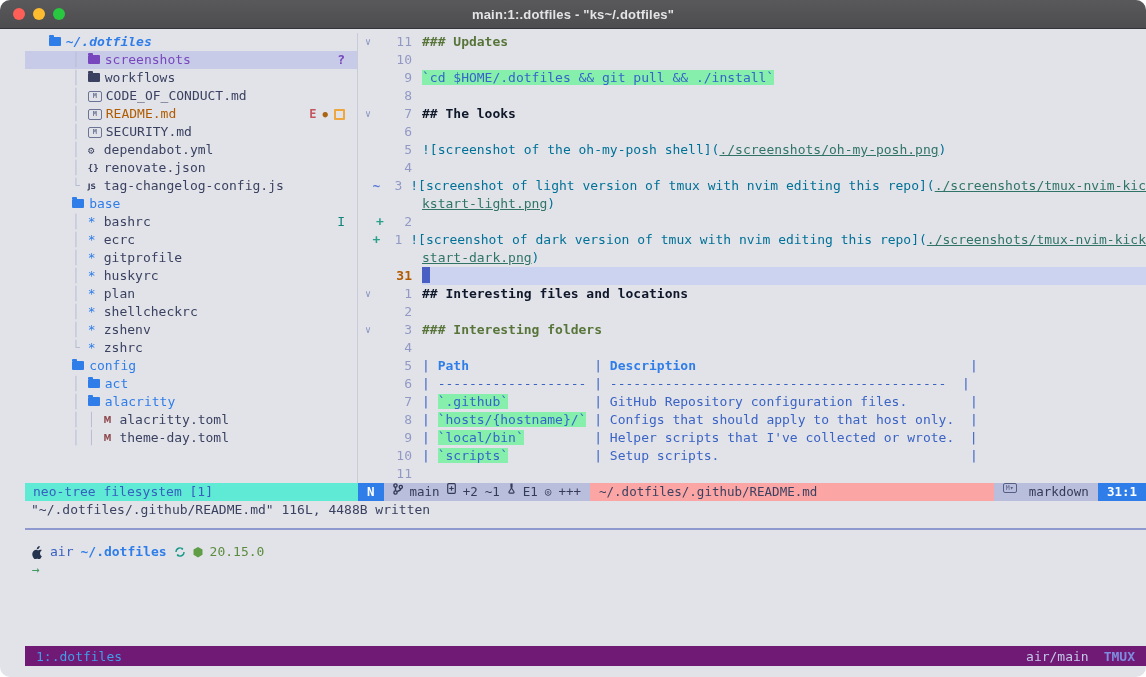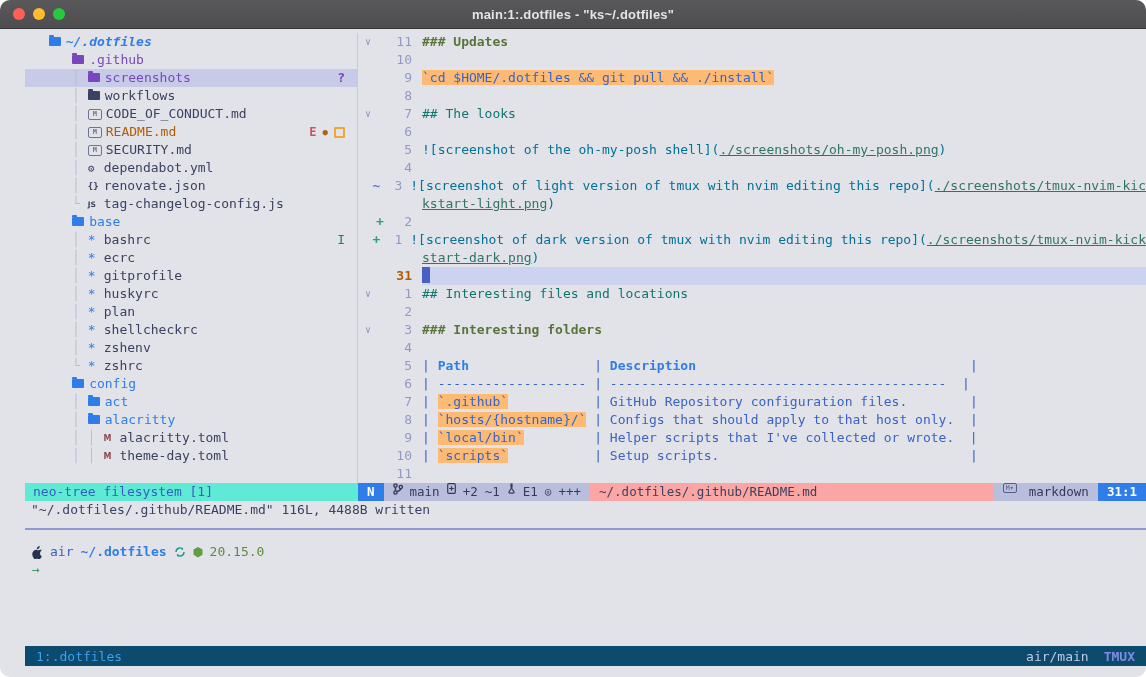--- a/index.html
+++ b/index.html
@@ -55,22 +55,22 @@
   .ed-sign{width:12px;font-weight:bold;text-align:center;}
   .s-add{color:#2aa08a;}.s-change{color:#5a79d6;}
   .ed-num{width:26px;text-align:right;color:#9299c5;}
   .ed-num.current{color:#b15c00;font-weight:bold;}
   .ed-gap{width:10px;}
   .ed-text{flex:1;white-space:pre;}
   .cursorline .ed-text{background:#ccd3f0;}
   .cursor{display:inline-block;width:8px;height:16px;background:#4a5fc4;vertical-align:-3px;}
   .seg-text{color:#007197;}
   .seg-link{color:#2f7467;text-decoration:underline;}
-  .seg-code{color:#3565c9;background:#fdba74;}
-  .seg-h2{color:#0f766e;font-weight:normal;}
+  .seg-code{color:#3565c9;background:#86efac;}
+  .seg-h2{color:#0f172a;font-weight:bold;}
   .seg-h3{color:#587539;font-weight:bold;}
   .seg-tbl{color:#3a63c4;}
   .seg-hdr{color:#2e7de9;font-weight:bold;}
   
   .statusline{position:absolute;left:333px;top:455px;right:0;height:18px;display:flex;
               align-items:stretch;font-size:12.5px;line-height:18px;}
   .sl-mode{background:#2e7de9;color:#fff;font-weight:bold;padding:0 9px;}
   .sl-b{background:#b9bedd;color:#343b58;display:flex;align-items:flex-start;gap:7px;padding:0 9px;}
   .sl-c{background:#fca5a5;color:#3b4261;flex:1;padding:0 9px;}
   .sl-pos{background:#2e7de9;color:#fff;font-weight:bold;padding:0 9px;}
@@ -82,21 +82,21 @@
   .msgline{position:absolute;left:0;top:473px;right:0;height:18px;color:#3b4261;
            font-size:13px;line-height:18px;padding-left:6px;white-space:pre;}
   .pane-sep{position:absolute;left:0;top:500px;right:0;height:2px;background:#8d99cf;}
   .shell{position:absolute;left:0;top:515px;right:0;font-size:13px;line-height:18px;}
   .prompt-row{display:flex;align-items:center;gap:7px;padding-left:7px;height:18px;}
   .p-host{color:#3760bf;}
   .p-path{color:#2e7de9;font-weight:bold;}
   .p-ver{color:#5b8c3e;}
   .arrow-row{padding-left:7px;color:#3f9960;height:18px;}
   
-  .tmuxbar{position:absolute;left:0;top:618px;right:0;height:20px;background:#0c4a6e;
+  .tmuxbar{position:absolute;left:0;top:618px;right:0;height:20px;background:#701a75;
            display:flex;align-items:center;font-size:13px;padding:0 11px;}
   .tm-left{color:#3f9fe8;}
   .tm-right{margin-left:auto;display:flex;align-items:center;gap:15px;}
   .tm-session{color:#c3c8e8;}
   .tm-label{color:#7e8ce0;font-weight:bold;}
 </style>
 </head>
 <body>
 
 <div class="window">
@@ -109,25 +109,20 @@
     <span class="titletext">main:1:.dotfiles - "ks~/.dotfiles"</span>
   </div>
 
   <div class="content">
 
     <div class="sidebar" id="sidebar">
         <div class="nt-row">
           <span class="nt-guide">  </span>
           <span class="ic ic-folder f-blue"></span>
           <span class="nt-label lbl-root">~/.dotfiles</span>
-        </div>
-        <div class="nt-row">
-          <span class="nt-guide">     </span>
-          <span class="ic ic-folder f-purple"></span>
-          <span class="nt-label lbl-purple">.github</span>
         </div>
         <div class="nt-row selected">
           <span class="nt-guide">     │ </span>
           <span class="ic ic-folder f-purple"></span>
           <span class="nt-label lbl-purple">screenshots</span>
           <span class="nt-badges">
             <span class="b-purple">?</span>
           </span>
         </div>
         <div class="nt-row">

